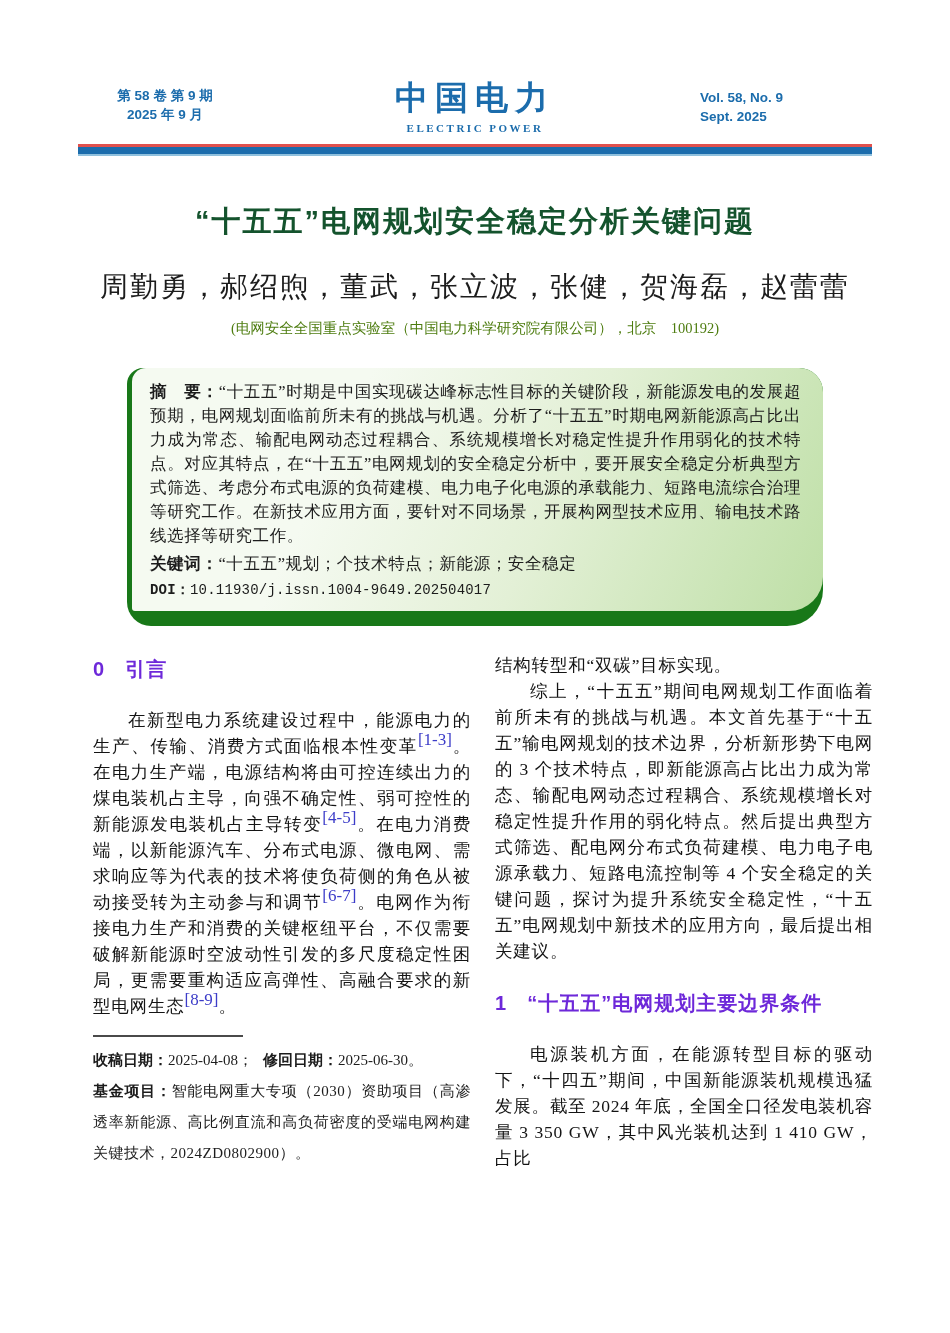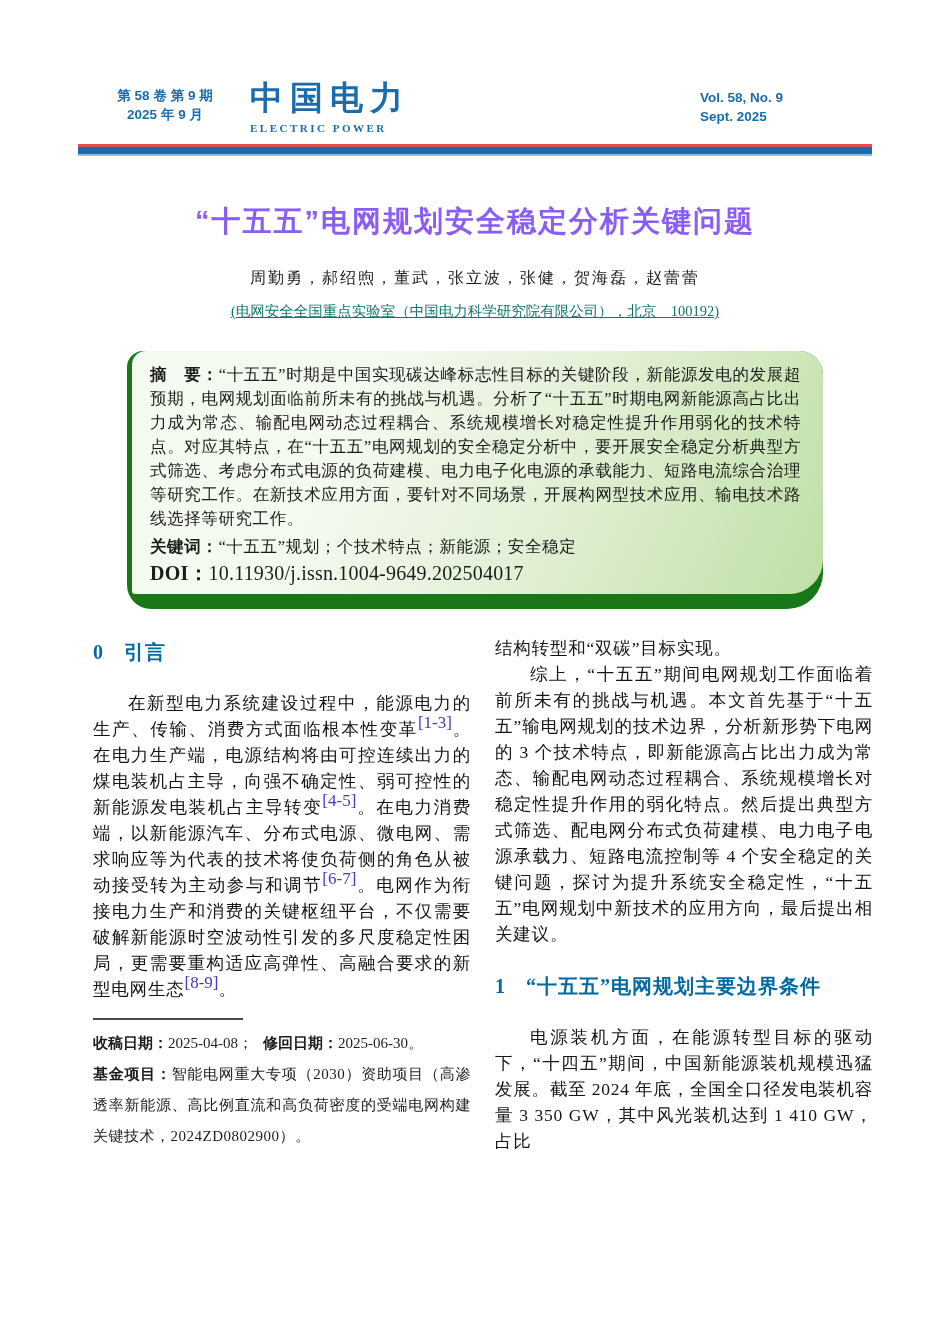--- a/index.html
+++ b/index.html
@@ -12,55 +12,55 @@
   }
   
   .jheader {
     display:flex; justify-content:space-between; align-items:flex-start;
     padding:86px 80px 8px 80px; color:#1b6cac;
   }
   .jh-side { width:170px; font-size:13.5px; font-weight:bold; line-height:19px;
     font-family:"Liberation Sans","DejaVu Sans",sans-serif; }
   .jh-left { text-align:center; }
   .jh-right { text-align:left; padding-top:2px; }
-  .jh-center { flex:1; text-align:left; margin-top:-10px; }
+  .jh-center { flex:1; text-align:center; margin-top:-10px; }
   .jh-title-cn { font-size:33px; font-weight:bold; letter-spacing:7px;
     font-family:"Liberation Sans","DejaVu Sans",sans-serif; }
   .jh-title-en { font-size:11px; font-weight:bold; letter-spacing:2.5px; margin-top:1px;
     font-family:"Liberation Serif","DejaVu Serif",serif; }
   .rule-red { margin:2px 78px 0 78px; height:3px; background:#e0514d; }
   .rule-blue { margin:0 78px; height:9px; background:#1b6cac; border-bottom:2px solid #8fc0dd; }
   
   .a-title {
-    margin-top:46px; text-align:center; color:#8b5cf6;
+    margin-top:46px; text-align:center; color:#14532d;
     font-family:"Liberation Sans","DejaVu Sans",sans-serif;
     font-size:29px; font-weight:bold; letter-spacing:2px;
   }
-  .a-authors { margin-top:26px; text-align:center; font-size:16px; letter-spacing:2px; }
-  .a-affil { margin-top:13px; text-align:center; font-size:14.5px; color:#0f766e;text-decoration:underline; }
+  .a-authors { margin-top:26px; text-align:center; font-size:28px; letter-spacing:2px; }
+  .a-affil { margin-top:13px; text-align:center; font-size:14.5px; color:#4d7c0f; }
   
   .abs-outer {
     width:696px; margin:30px auto 0 auto;
     background:#187818; border-radius:16px 24px 36px 24px;
     padding:0 0 15px 5px;
   }
   .abs-inner {
     background:linear-gradient(115deg,#f5faf1 30%,#e3f0d6 60%,#bedfa6 100%);
     border-radius:14px 24px 34px 3px;
     padding:12px 22px 8px 18px;
   }
   .abs-text { font-size:16.5px; line-height:24px; text-align:justify; letter-spacing:0.6px; }
   .abs-label { font-weight:bold; }
   .abs-kw { font-size:16.5px; line-height:26px; margin-top:3px; letter-spacing:0.6px; }
-  .abs-doi { font-size:20px; line-height:26px; letter-spacing:0.2px; }
+  .abs-doi { font-size:14px; line-height:26px; letter-spacing:0.2px;font-family:Liberation Mono, monospace; }
   
   .columns { display:flex; gap:24px; margin:26px 77px 0 93px; }
   .col { width:378px; }
   .sec-head {
-    color:#0369a1; font-family:Liberation Serif, serif;
+    color:#6d28d9; font-family:Liberation Sans, sans-serif;
     font-size:20px; font-weight:bold; letter-spacing:1px;
   }
   .sec-head .sec-num { margin-right:20px; }
   .sec-head-0 { margin:4px 0 24px 0; }
   .sec-head-1 { margin:26px 0 24px 0; }
   .col p.body-p {
     font-size:17.5px; line-height:26px; text-align:justify;
     letter-spacing:0.8px; color:#141414;
   }
   .col p.indent { text-indent:2em; }

